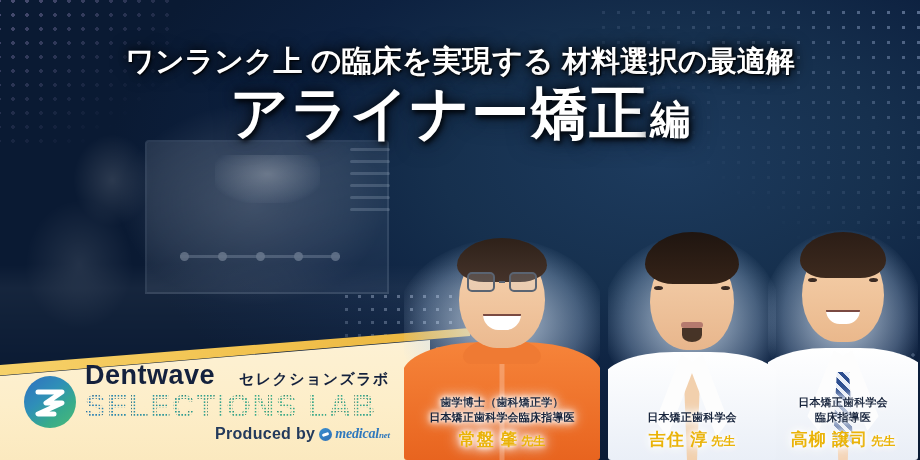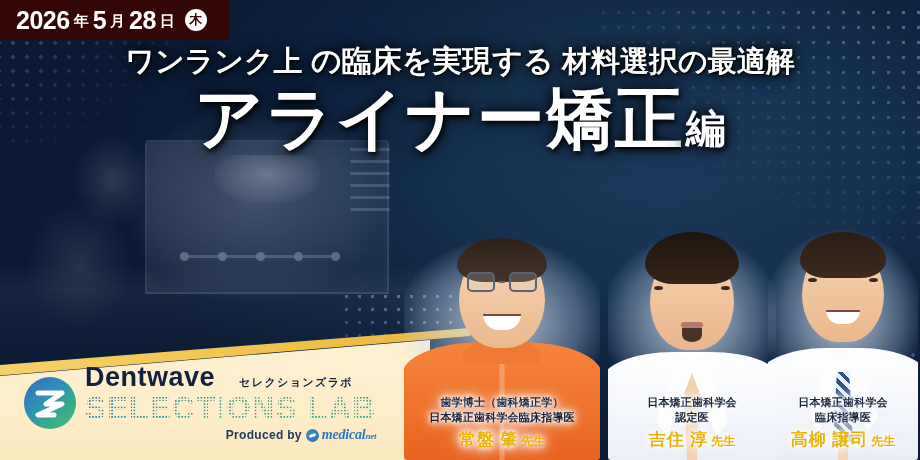--- a/index.html
+++ b/index.html
@@ -105,21 +105,21 @@
   }
   .sub-line .em{font-size:29px;letter-spacing:0px;}
   .sub-line .sm{font-size:30px;letter-spacing:0px;}
 
   .main-title{
     margin-top:6px;color:#fff;line-height:1;white-space:nowrap;
     text-shadow:0 0 12px rgba(0,0,0,.95), 0 0 26px rgba(8,20,40,.9), 2px 3px 4px rgba(0,0,0,.75);
   }
   .main-title .big{
     font-family:"DejaVu Serif","Liberation Serif",serif;
-    font-size:68px;font-weight:bold;letter-spacing:1px;
+    font-size:58px;font-weight:bold;letter-spacing:1px;
   }
   .main-title .suffix{
     font-family:"DejaVu Serif","Liberation Serif",serif;
     font-size:40px;font-weight:bold;margin-left:2px;
   }
 
   
   .cream{
     position:absolute;left:0;bottom:0;width:430px;height:120px;z-index:6;
     background:linear-gradient(180deg,#fdf1d4 0%,#fdeec9 55%,#fbe9bf 100%);
@@ -145,37 +145,37 @@
   .logo-mark{
     width:52px;height:52px;border-radius:50%;flex:none;position:relative;
     background:linear-gradient(140deg,#2f6fc0 0%,#2f8fb8 40%,#37ab8b 70%,#4cb97a 100%);
   }
   .logo-mark svg{position:absolute;inset:0;}
   .logo-text{display:flex;flex-direction:column;line-height:1;}
   .logo-row1{display:flex;align-items:flex-end;gap:24px;}
   .dentwave{
     font-size:27px;font-weight:bold;color:#14213d;letter-spacing:.5px;
   }
-  .selab-jp{font-size:11px;font-weight:bold;color:#14213d;letter-spacing:1.4px;margin-bottom:3px;}
+  .selab-jp{font-size:15px;font-weight:bold;color:#14213d;letter-spacing:1.4px;margin-bottom:3px;}
   .selab{
     font-size:31px;font-weight:bold;letter-spacing:1.5px;margin-top:2px;
     background-image:
       linear-gradient(90deg,#2c7fb8 0%,#2e9e8f 34%,#3aab87 60%,#39a48e 100%),
       radial-gradient(circle, rgba(0,0,0,1) 38%, rgba(0,0,0,0) 42%);
     background-size:100% 100%, 3.2px 3.2px;
     -webkit-background-clip:text;background-clip:text;
     color:transparent;
     -webkit-mask-image:radial-gradient(circle, #000 38%, transparent 42%);
             mask-image:radial-gradient(circle, #000 38%, transparent 42%);
     -webkit-mask-size:3.2px 3.2px;mask-size:3.2px 3.2px;
   }
   .produced{
     display:flex;align-items:center;gap:4px;justify-content:flex-end;margin-top:4px;
   }
-  .produced .pb{font-size:12px;font-weight:bold;color:#233a5c;letter-spacing:.3px;}
+  .produced .pb{font-size:16px;font-weight:bold;color:#233a5c;letter-spacing:.3px;}
   .mnet{display:flex;align-items:center;gap:3px;}
   .mnet .mdot{
     width:13px;height:13px;border-radius:50%;flex:none;
     background:linear-gradient(140deg,#3a8fd0,#2f6fb5);
     position:relative;
   }
   .mnet .mdot:after{
     content:"";position:absolute;left:3px;top:5px;width:7px;height:3px;
     background:#fff;border-radius:2px;transform:rotate(-18deg);
   }
@@ -241,29 +241,20 @@
       <b style="left:76px"></b>
       <b style="left:114px"></b>
       <b style="left:151px"></b>
   </div>
 
   <div class="dots dots-tl"></div>
   <div class="dots dots-tr"></div>
   <div class="dots dots-mid"></div>
   <div class="dots dots-br"></div>
 
-  <div class="date-tag">
-    <span class="num">2026</span>
-    <span class="kan">年</span>
-    <span class="num">5</span>
-    <span class="kan">月</span>
-    <span class="num">28</span>
-    <span class="kan">日</span>
-    <span class="dow">木</span>
-  </div>
 
   <div class="headline">
     <div class="sub-line">
       <span class="em">ワンランク上</span><span class="sm"> の臨床を実現する </span><span class="em">材料選択の最適解</span>
     </div>
     <div class="main-title">
       <span class="big">アライナー矯正</span><span class="suffix">編</span>
     </div>
   </div>
 
@@ -302,21 +293,20 @@
       <div class="face head" style="bottom:110px;width:84px;height:100px;background:linear-gradient(180deg,#f5d1ad,#e8b68c);"></div>
       <div class="face hair" style="bottom:176px;width:94px;height:52px;background:linear-gradient(180deg,#1f1510,#352318);"></div>
       <div class="eye" style="bottom:170px;left:46px;"></div>
       <div class="eye" style="bottom:170px;right:46px;"></div>
       <div style="position:absolute;bottom:118px;left:50%;transform:translateX(-50%);width:20px;height:14px;background:#2a1c14;border-radius:0 0 50% 50%;opacity:.85;"></div>
       <div class="mouth" style="bottom:132px;width:22px;height:6px;background:#b57a6e;border-top:none;border-radius:3px;"></div>
     </div>
     <div class="sp-caption">
       <div class="sp-role">
         <div>日本矯正歯科学会</div>
-        <div>認定医</div>
       </div>
       <div class="sp-name">
         <span>吉住 淳</span><span class="sensei">先生</span>
       </div>
     </div>
   </div>
 
   <div class="speaker" style="left:404px;width:196px;height:240px;text-decoration:underline;">
     <div class="sp-photo" style="left:0;width:196px;height:240px;">
       <div class="glow"></div>

